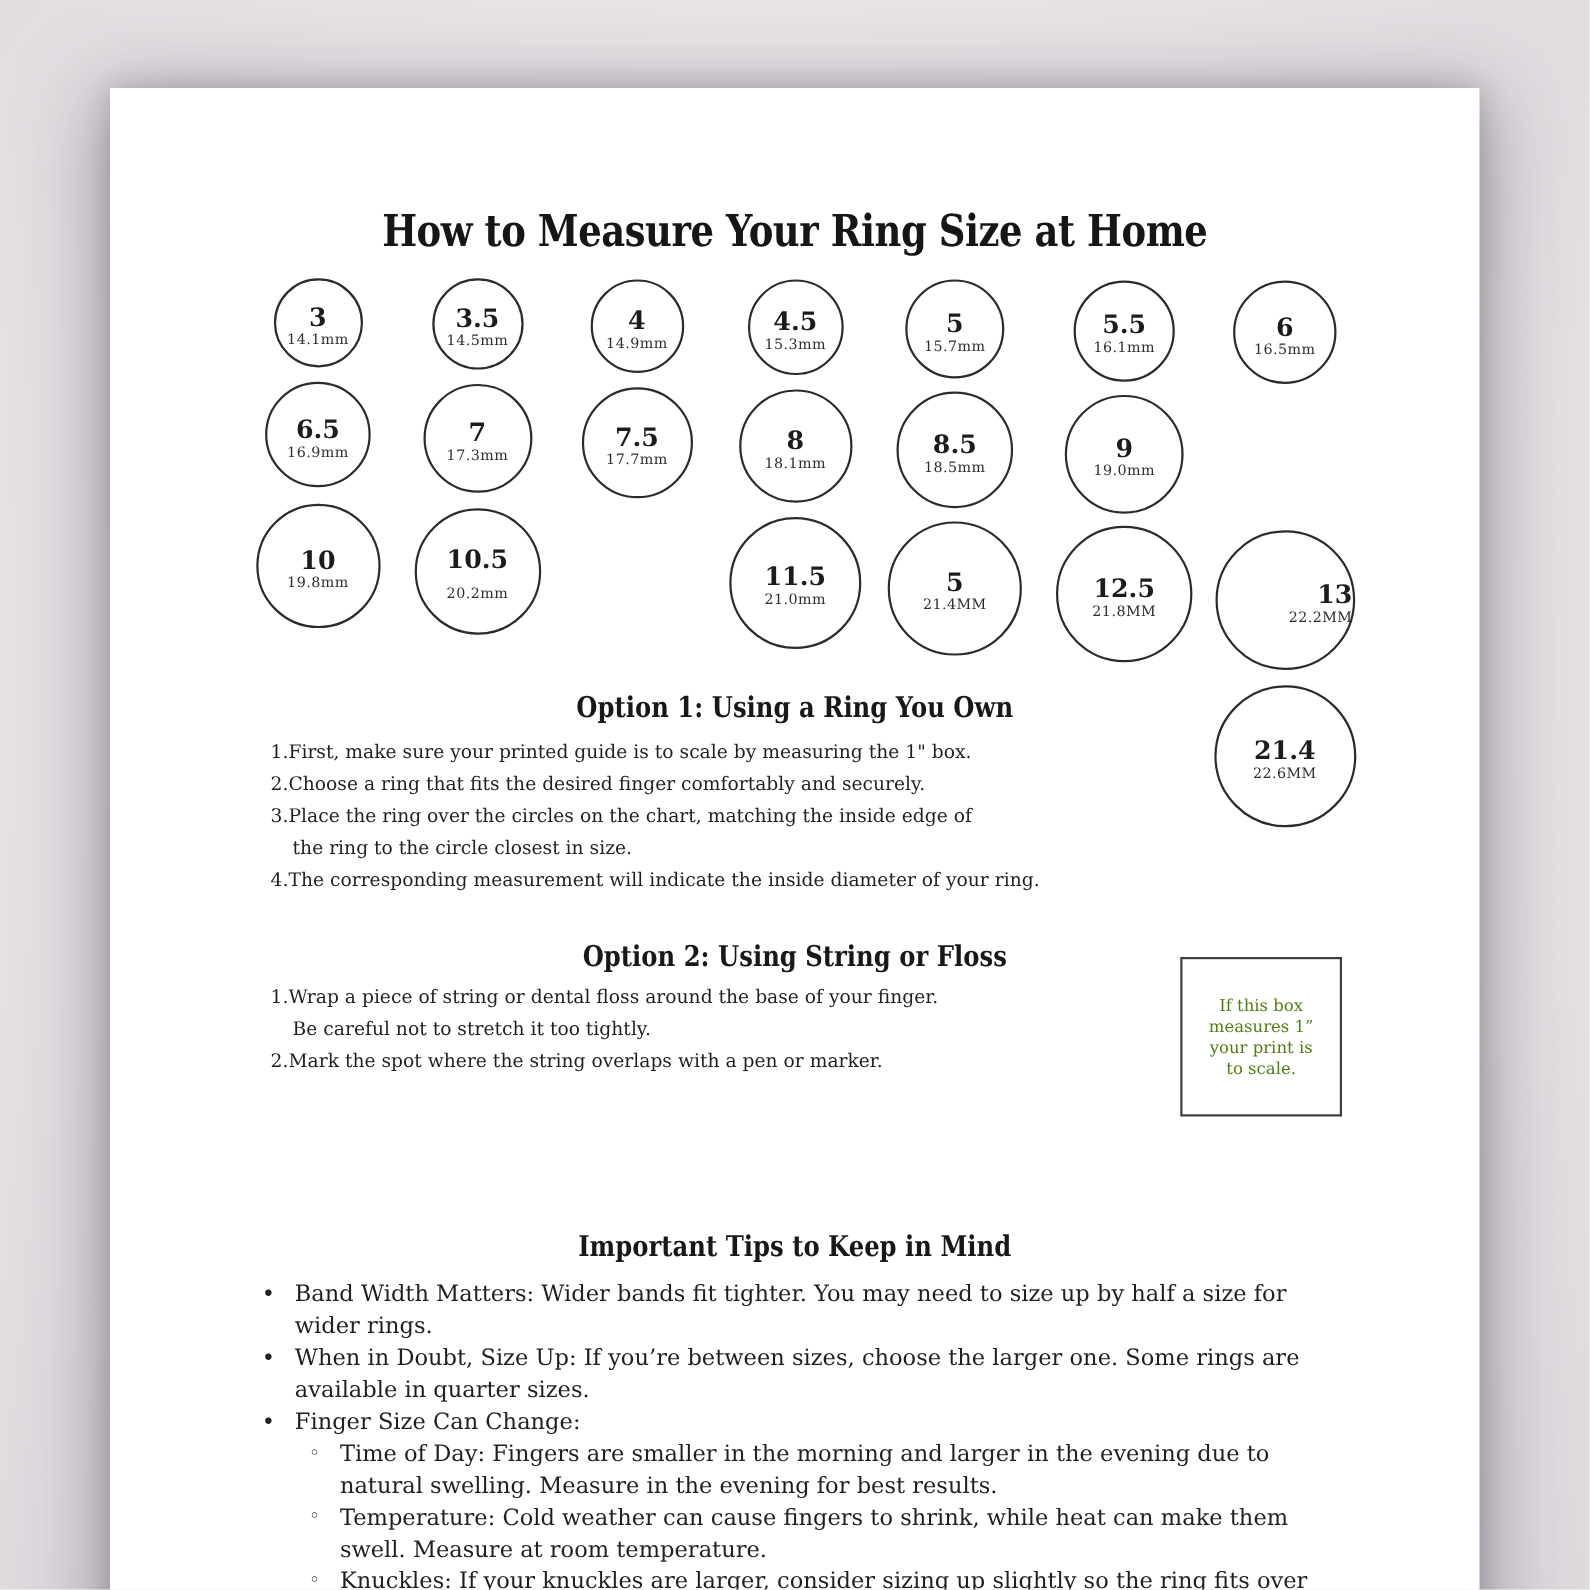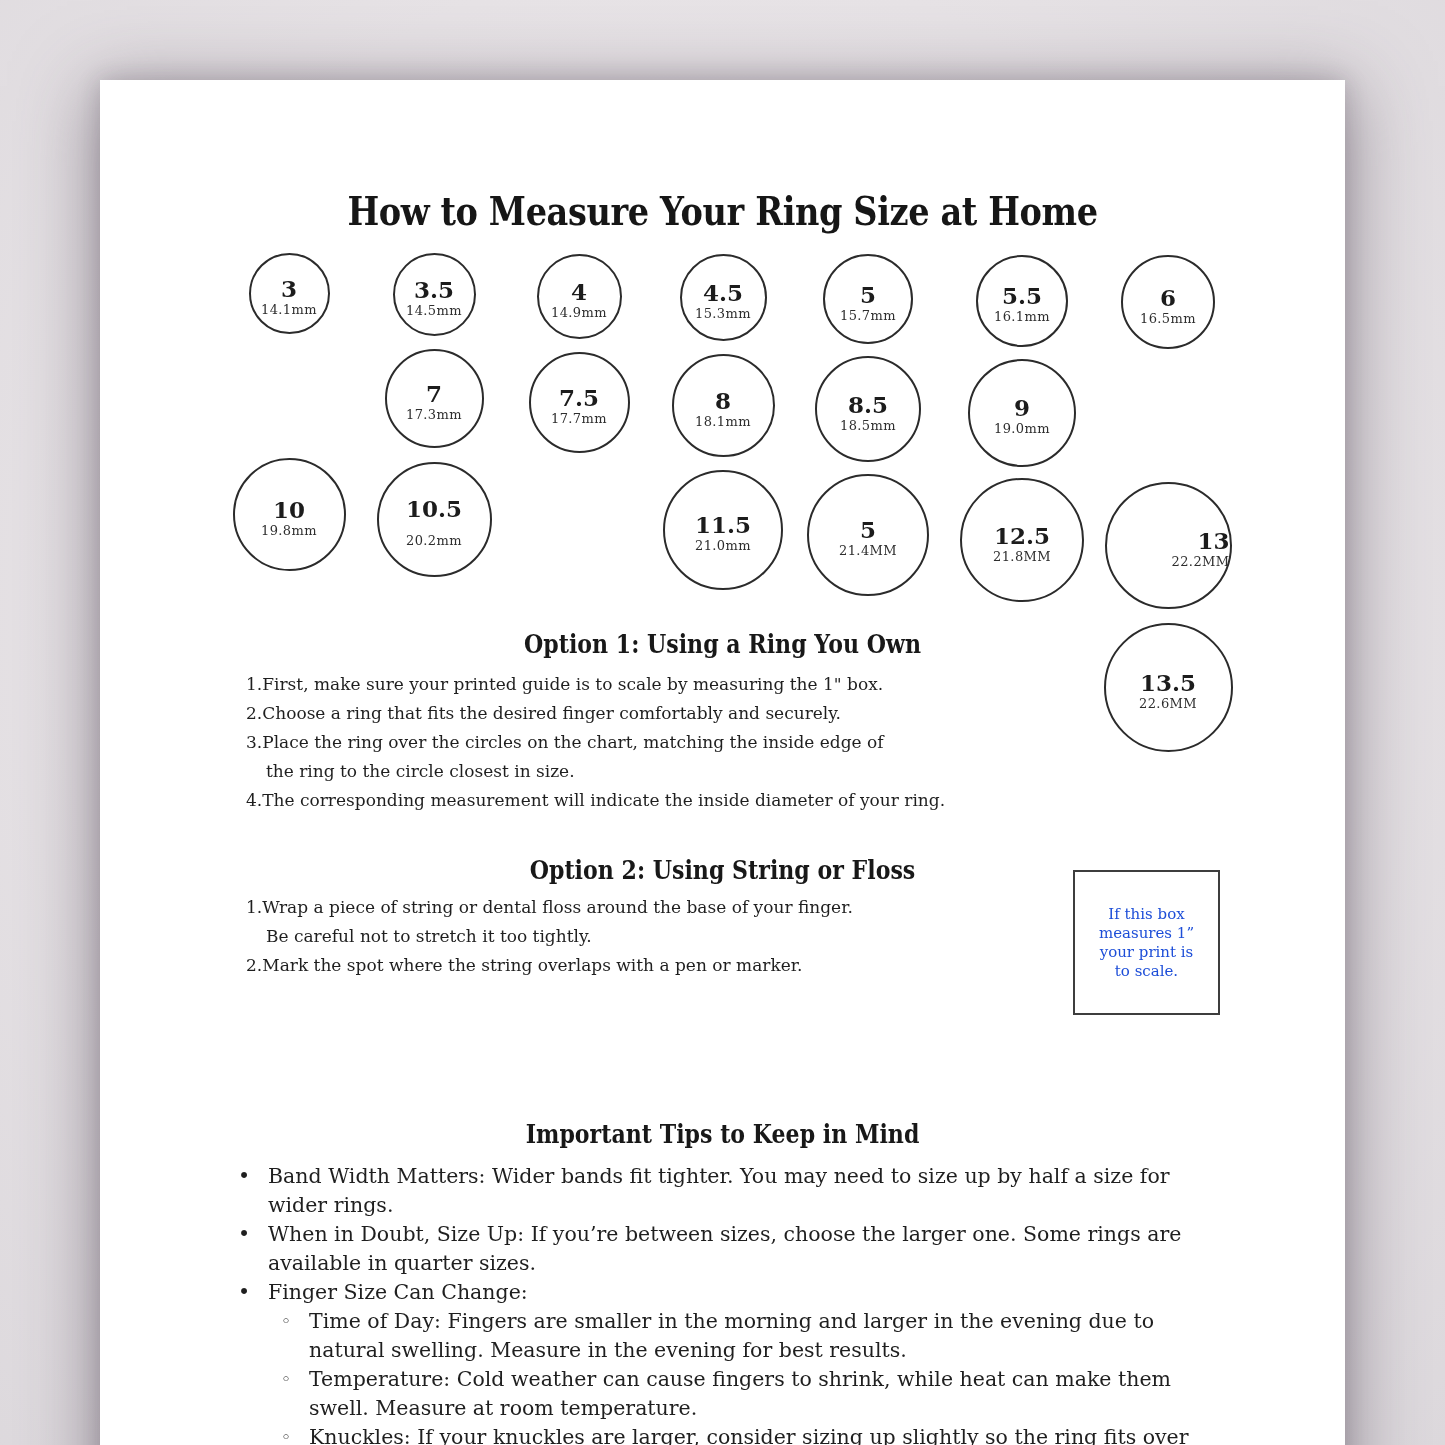--- a/index.html
+++ b/index.html
@@ -38,21 +38,21 @@
   .tips{font-size:20.5px;color:#1f1f1f;line-height:29px;}
   .tip-row{display:flex;}
   .tip-row.sub{margin-left:43px;}
   .tip-marker{width:30px;flex:0 0 30px;}
   .tip-row.sub .tip-marker{width:28px;flex:0 0 28px;font-size:17px;}
   .tip-text{flex:1;white-space:pre-line;}
   .scale-box{
     left:973px;top:790px;width:147px;height:145px;box-sizing:border-box;
     border:2px solid #3d3d3d;background:#fff;
     display:flex;align-items:center;justify-content:center;text-align:center;
-    font-size:15px;line-height:19px;color:#1d4ed8;white-space:pre-line;
+    font-size:15px;line-height:19px;color:#4d7c0f;white-space:pre-line;
   }
 </style>
 </head>
 <body>
 
 <div class="paper">
 
   <div class="abs doc-title">How to Measure Your Ring Size at Home</div>
 
   <div class="abs" id="ring-chart" style="left:0;top:0;width:100%;height:100%;">
@@ -76,20 +76,24 @@
         <div class="ring-size">5</div>
         <div class="ring-mm">15.7mm</div>
       </div>
       <div class="ring-circle" style="left: 876px; top: 174.5px; width: 92px; height: 92px;">
         <div class="ring-size">5.5</div>
         <div class="ring-mm">16.1mm</div>
       </div>
       <div class="ring-circle" style="left: 1021px; top: 175px; width: 94px; height: 94px;">
         <div class="ring-size">6</div>
         <div class="ring-mm">16.5mm</div>
+      </div>
+      <div class="ring-circle" style="left: 141px; top: 267px; width: 96px; height: 96px;">
+        <div class="ring-size">6.5</div>
+        <div class="ring-mm">16.9mm</div>
       </div>
       <div class="ring-circle" style="left: 284.5px; top: 269px; width: 99px; height: 99px;">
         <div class="ring-size">7</div>
         <div class="ring-mm">17.3mm</div>
       </div>
       <div class="ring-circle" style="left: 428.5px; top: 271.5px; width: 101px; height: 101px;">
         <div class="ring-size">7.5</div>
         <div class="ring-mm">17.7mm</div>
       </div>
       <div class="ring-circle" style="left: 571.5px; top: 274px; width: 103px; height: 103px;">
@@ -122,21 +126,21 @@
       </div>
       <div class="ring-circle" style="left: 860px; top: 398px; width: 124px; height: 124px;">
         <div class="ring-size">12.5</div>
         <div class="ring-mm">21.8MM</div>
       </div>
       <div class="ring-circle" style="left: 1004.5px; top: 401.7px; width: 127px; height: 127px; align-items: flex-end;">
         <div class="ring-size">13</div>
         <div class="ring-mm">22.2MM</div>
       </div>
       <div class="ring-circle" style="left: 1003.5px; top: 542.5px; width: 129px; height: 129px;">
-        <div class="ring-size">13.5</div>
+        <div class="ring-size">21.4</div>
         <div class="ring-mm">22.6MM</div>
       </div>
     </div>
 
   <div class="abs section-heading" style="top:548px;">Option 1: Using a Ring You Own</div>
   <div class="abs num-list" id="option1-list" style="left:146px;top:590px;width:920px;">
       <div class="num-item">1.First, make sure your printed guide is to scale by measuring the 1" box.</div>
       <div class="num-item">2.Choose a ring that fits the desired finger comfortably and securely.</div>
       <div class="num-item">3.Place the ring over the circles on the chart, matching the inside edge of
 the ring to the circle closest in size.</div>

